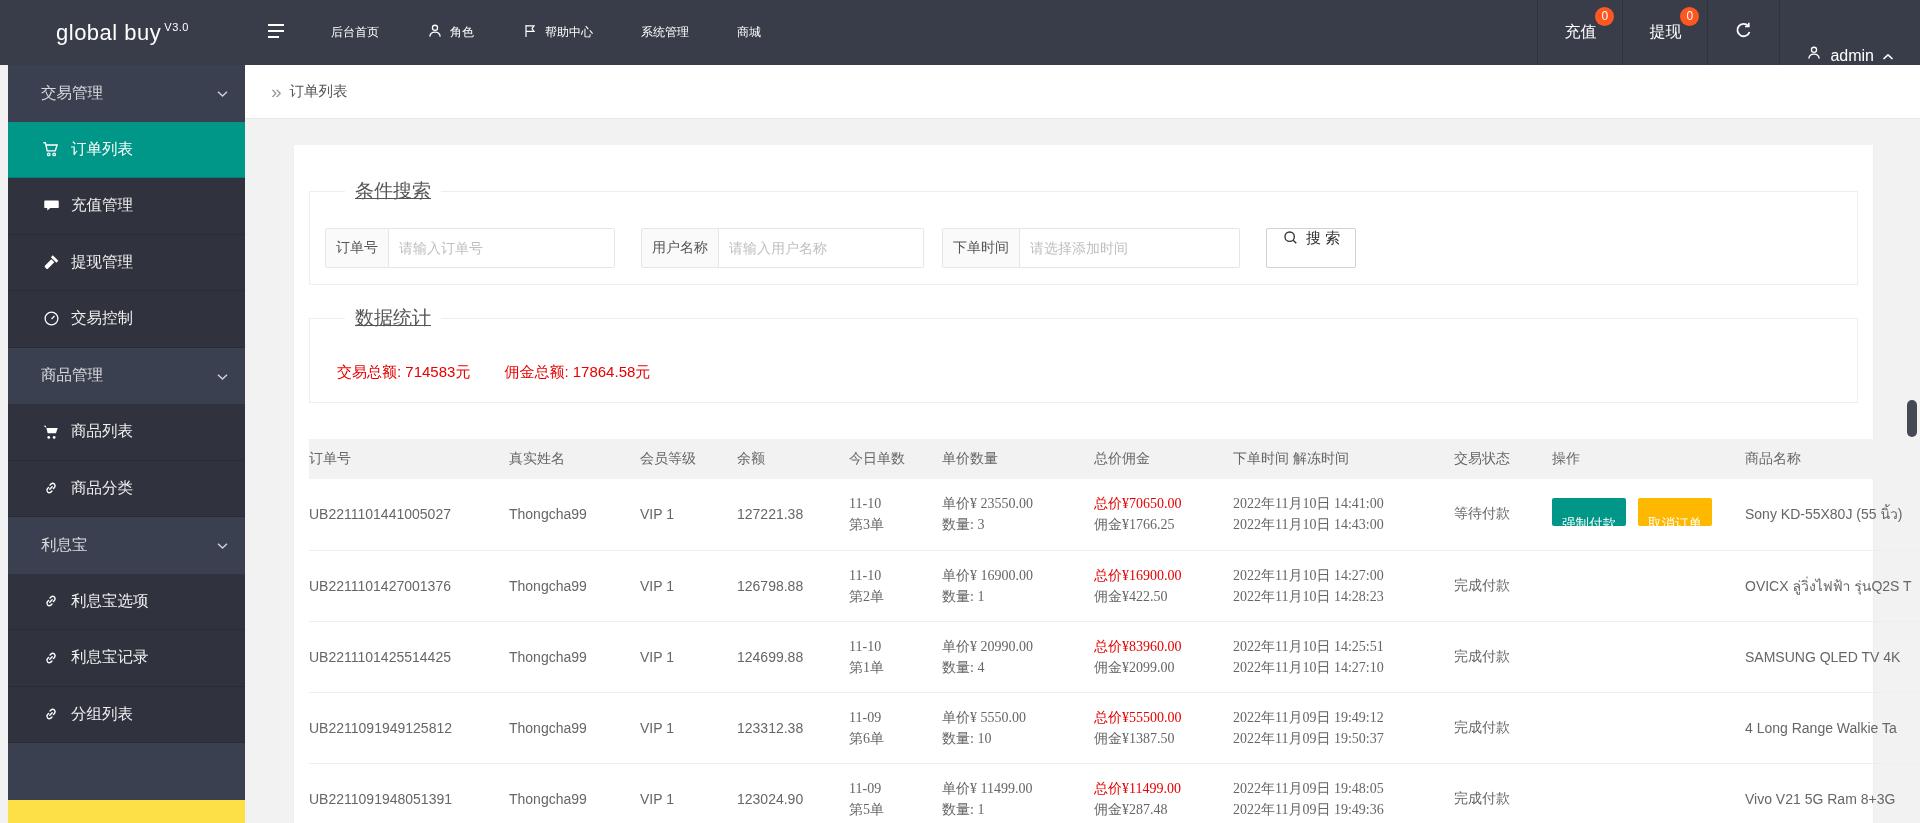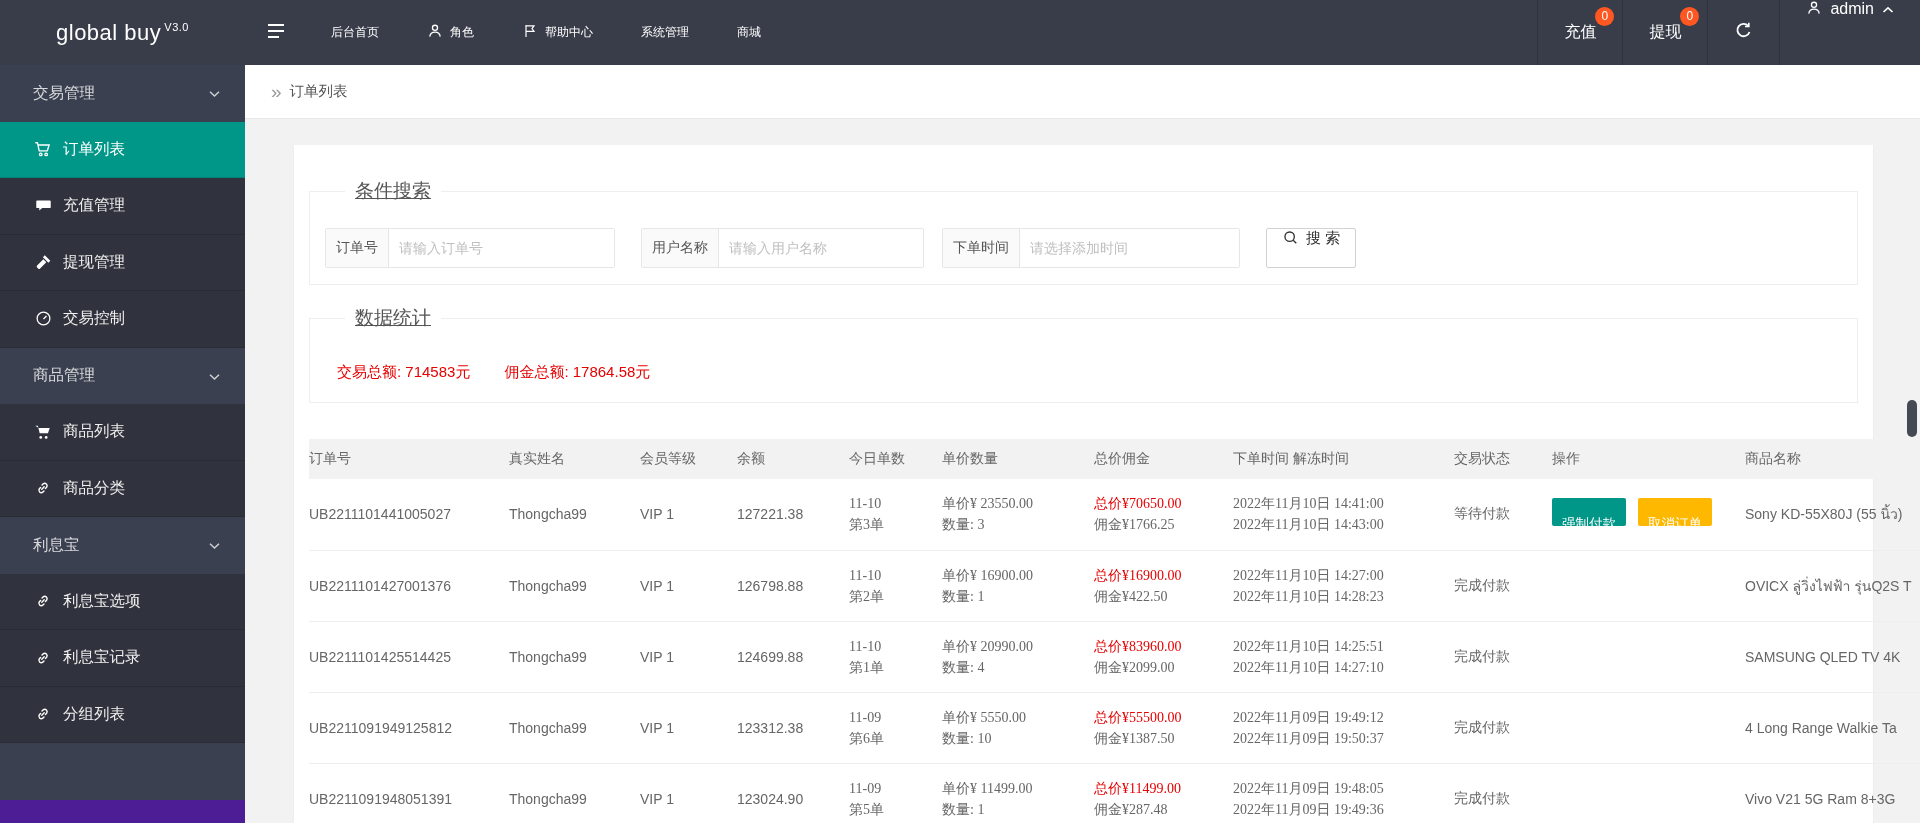--- a/index.html
+++ b/index.html
@@ -14,24 +14,24 @@
   .logo sup { font-size:11px; margin-left:3px; transform:translateY(-6px); display:inline-block; }
   .tn-toggle { width:62px; display:flex; align-items:center; justify-content:center; cursor:pointer; }
   .tn-item { display:flex; align-items:center; gap:7px; padding:0 24px; color:#fff;
     font-size:12px; cursor:pointer; }
   .tn-item.active { background:#009688; }
   .tn-right { margin-left:auto; display:flex; align-items:stretch; }
   .tn-rt { position:relative; display:flex; align-items:center; padding:0 26px; color:#fff;
     font-size:16px; cursor:pointer; border-left:1px solid rgba(0,0,0,.18); }
   .badge { position:absolute; top:7px; right:8px; min-width:19px; height:19px; border-radius:10px;
     background:#FF5722; color:#fff; font-size:12px; line-height:19px; text-align:center; padding:0 5px; }
-  .tn-user { display:flex; align-items:flex-start; gap:8px; }
-
-  
-  .sidebar { position:absolute; left:0; top:65px; width:245px; height:758px; background:#4c1d95; }
+  .tn-user { display:flex; align-items:flex-end; gap:8px; }
+
+  
+  .sidebar { position:absolute; left:8px; top:65px; width:245px; height:758px; background:#fde047; }
   .side-item { height:56.5px; display:flex; align-items:center; padding:0 24px 0 33px;
     cursor:pointer; position:relative; }
   .side-group { background:#3B4050; color:rgba(255,255,255,.8); font-size:15.5px; }
   .side-child { background:#30333D; color:#f0f0f0; font-size:15.5px; gap:10px;
     border-bottom:1px solid rgba(0,0,0,.12); }
   .side-item.active { background:#009688; color:#fff; }
   .side-caret { margin-left:auto; opacity:.75; }
   .side-ico { width:20px; display:flex; justify-content:center; }
 
   

